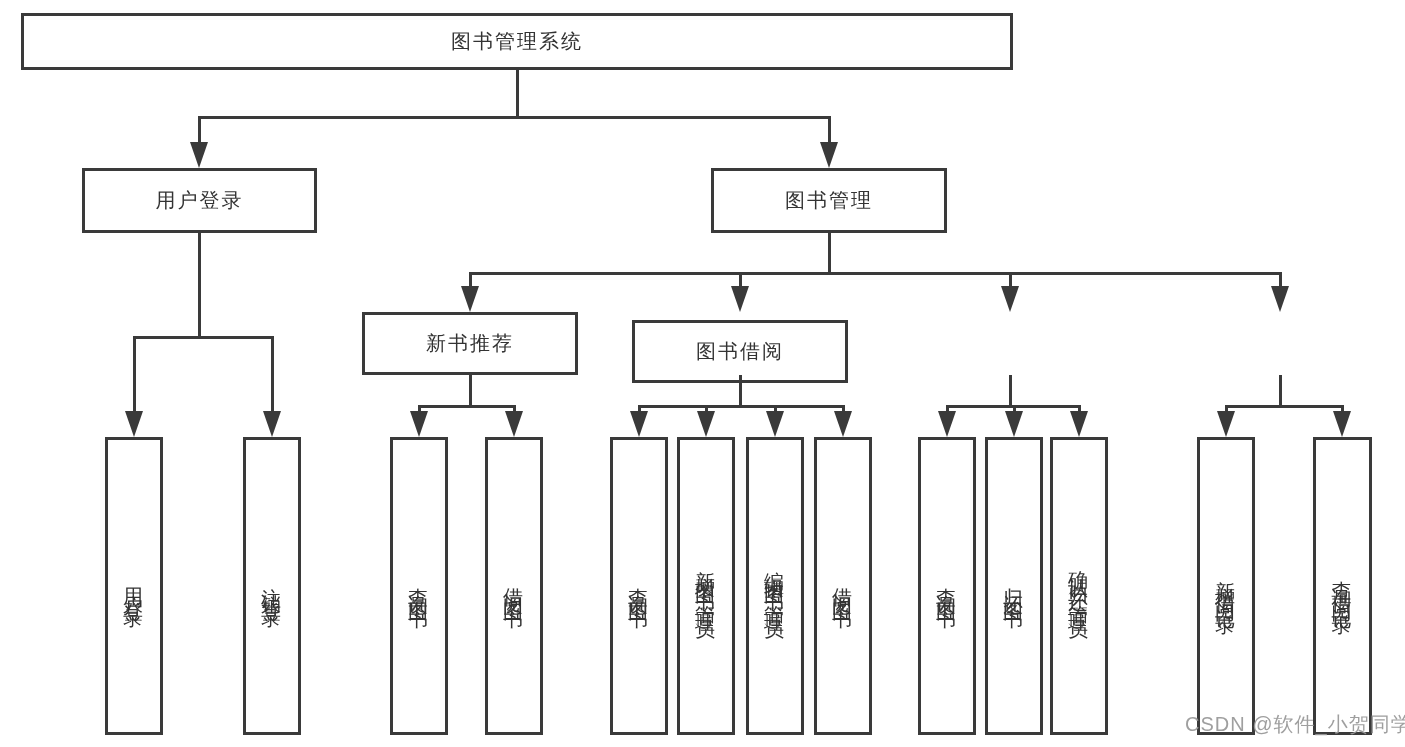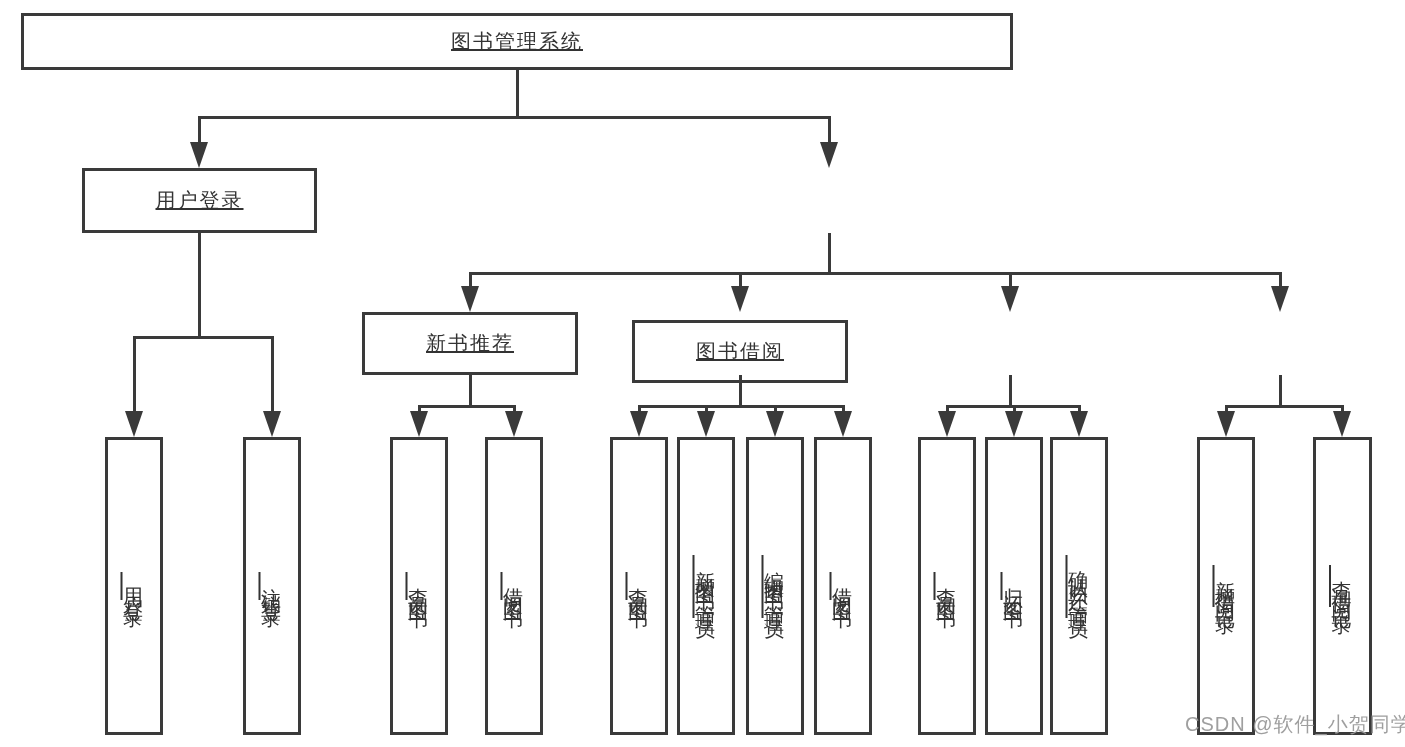--- a/index.html
+++ b/index.html
@@ -13,21 +13,20 @@
   .node{
     position:absolute;
     box-sizing:border-box;
     border:3px solid #3a3a3a;
     background:#fff;
     display:flex;align-items:center;justify-content:center;
     color:#333;
     font-size:20px;
     letter-spacing:2px;
     text-align:center;
-    text-decoration:underline;
   }
   .leaf{
     writing-mode:vertical-rl;
     letter-spacing:7px;
     font-size:20px;
     padding:8px 0;
   }
   .ln{position:absolute;background:#3a3a3a;}
   .ar{
     position:absolute;width:0;height:0;
@@ -53,20 +52,21 @@
   <div class="node" style="left:21px;top:13px;width:992px;height:57px;">图书管理系统</div>
 
   <i class="ln" style="left:516px;top:70px;width:3px;height:49px;"></i>
   <i class="ln" style="left:198px;top:116px;width:633px;height:3px;"></i>
   <i class="ln" style="left:198px;top:119px;width:3px;height:29px;"></i>
   <i class="ar" style="left:190px;top:142px;"></i>
   <i class="ln" style="left:828px;top:119px;width:3px;height:29px;"></i>
   <i class="ar" style="left:820px;top:142px;"></i>
 
   <div class="node" style="left:82px;top:168px;width:235px;height:65px;">用户登录</div>
+  <div class="node" style="left:711px;top:168px;width:236px;height:65px;">图书管理</div>
 
   <i class="ln" style="left:198px;top:233px;width:3px;height:106px;"></i>
   <i class="ln" style="left:133px;top:336px;width:141px;height:3px;"></i>
   <i class="ln" style="left:133px;top:339px;width:3px;height:75px;"></i>
   <i class="ar" style="left:125px;top:411px;"></i>
   <i class="ln" style="left:271px;top:339px;width:3px;height:75px;"></i>
   <i class="ar" style="left:263px;top:411px;"></i>
 
   <i class="ln" style="left:828px;top:233px;width:3px;height:42px;"></i>
   <i class="ln" style="left:469px;top:272px;width:813px;height:3px;"></i>

